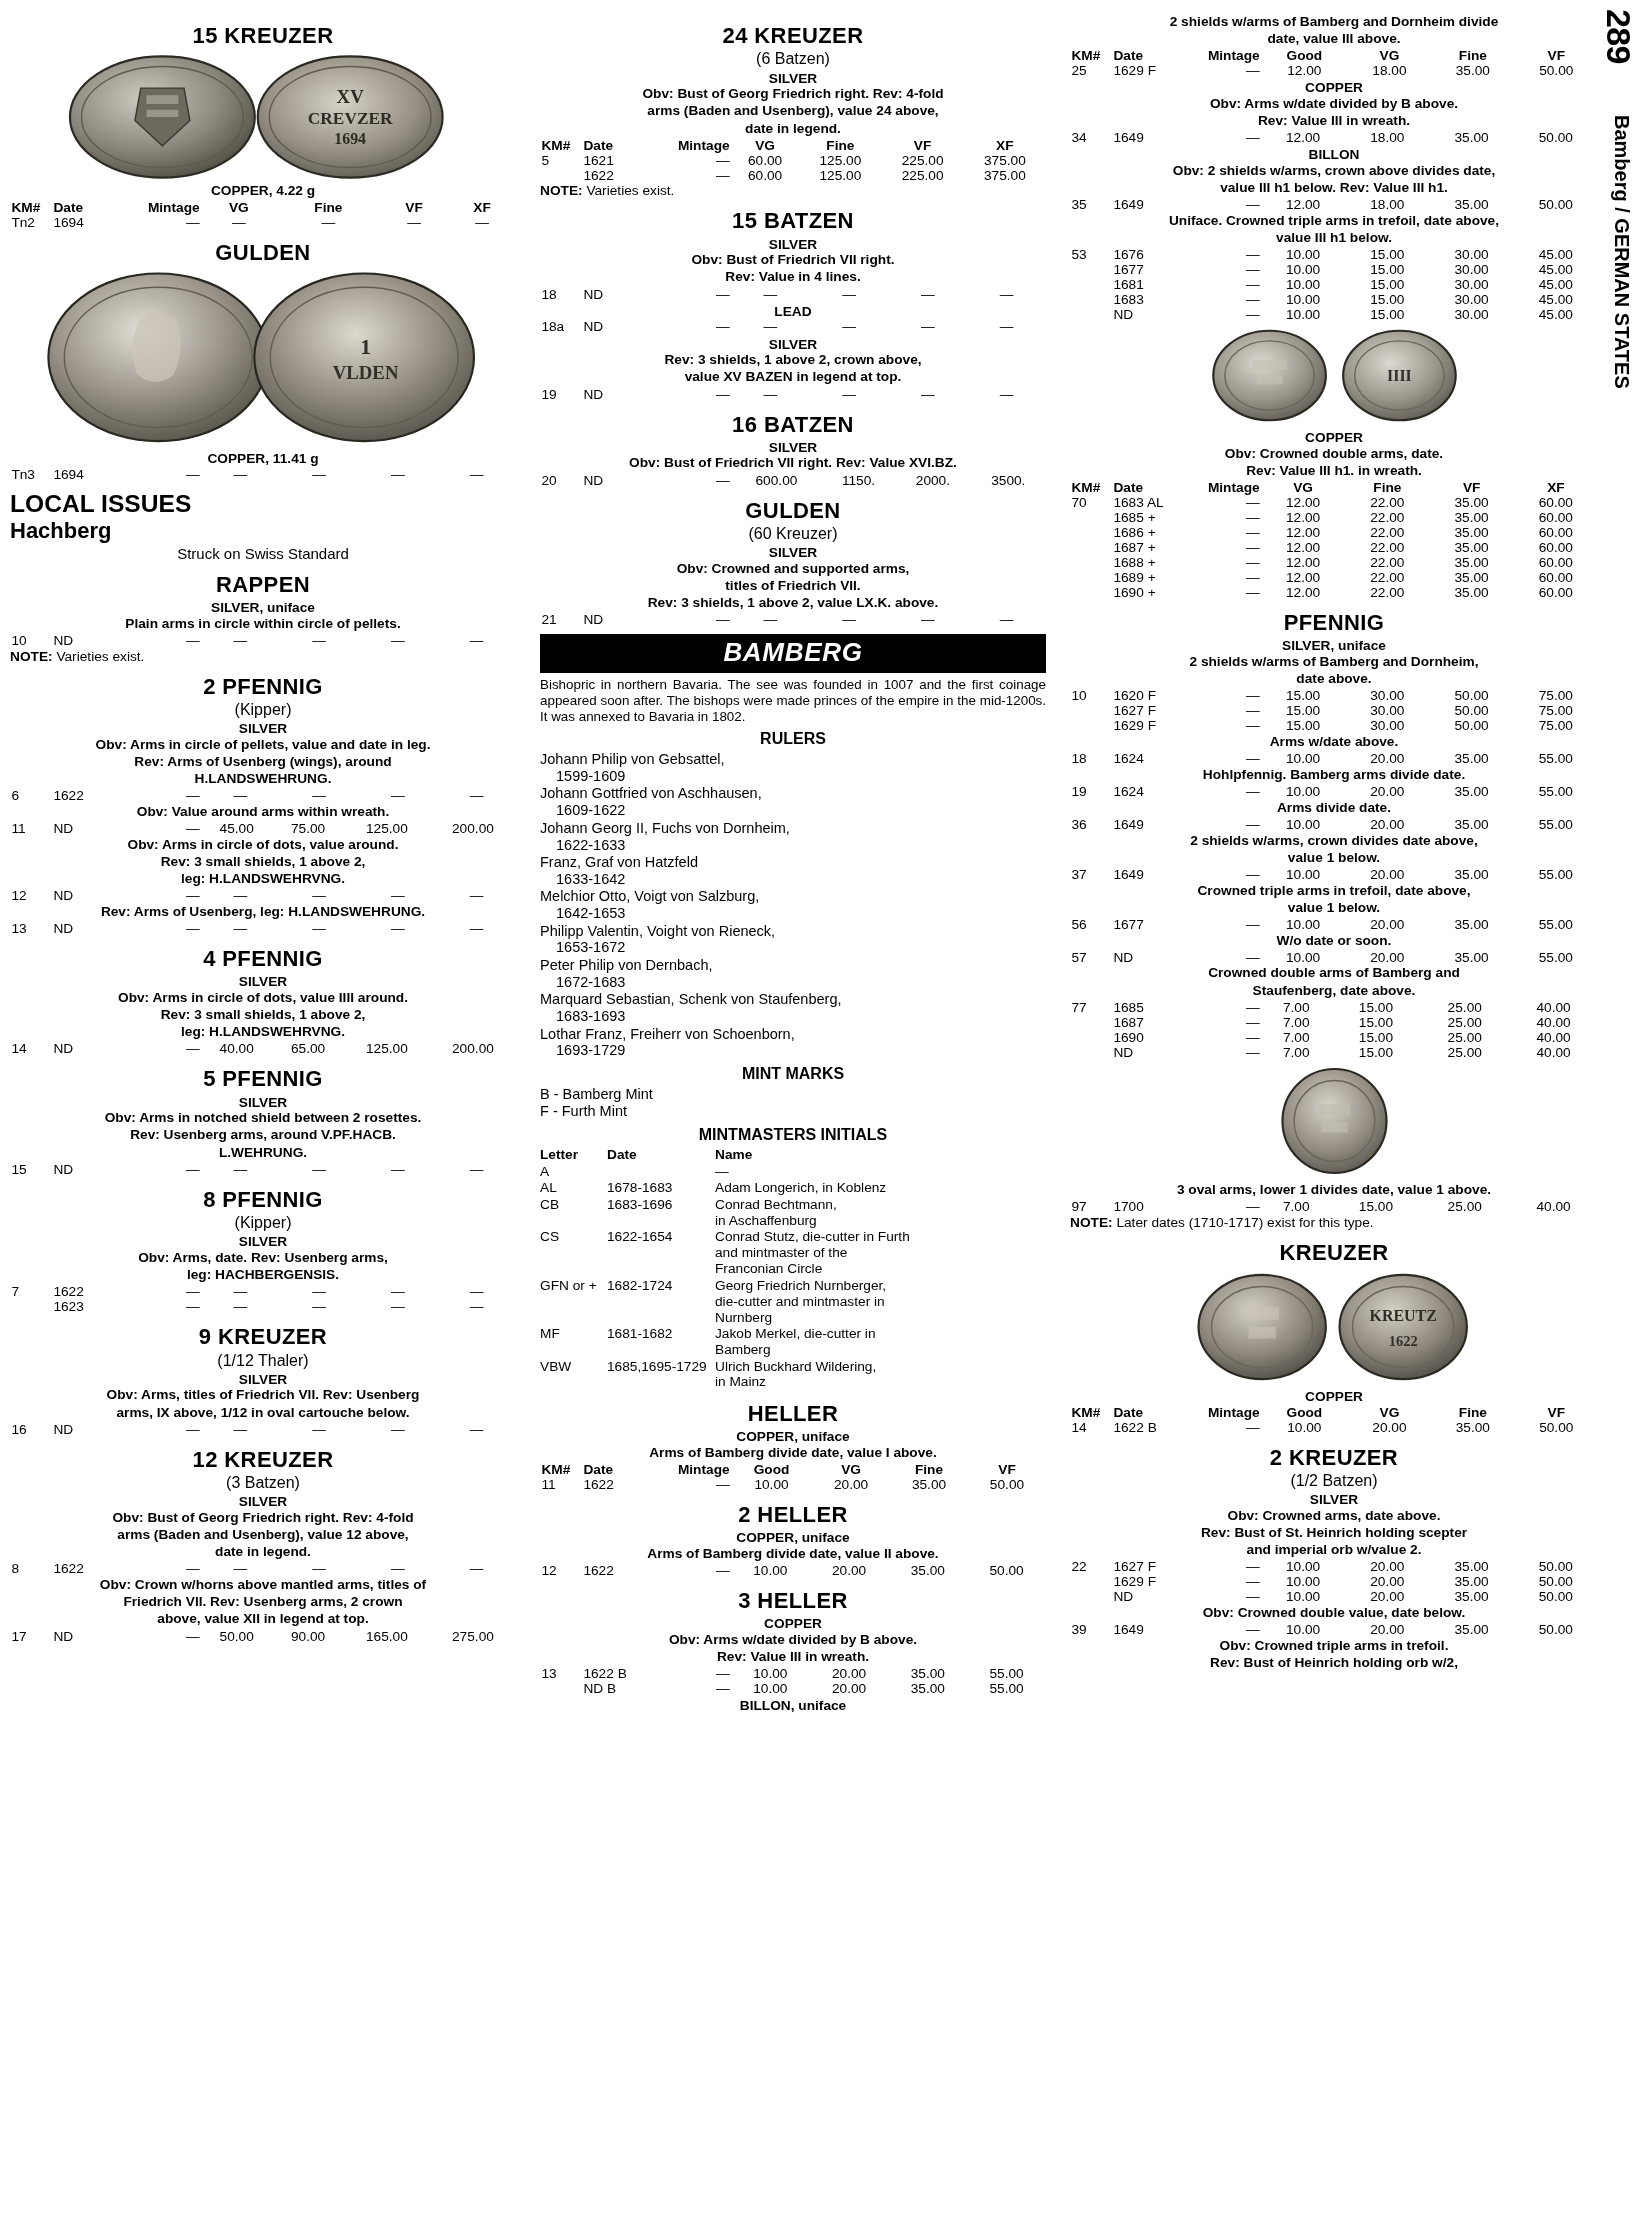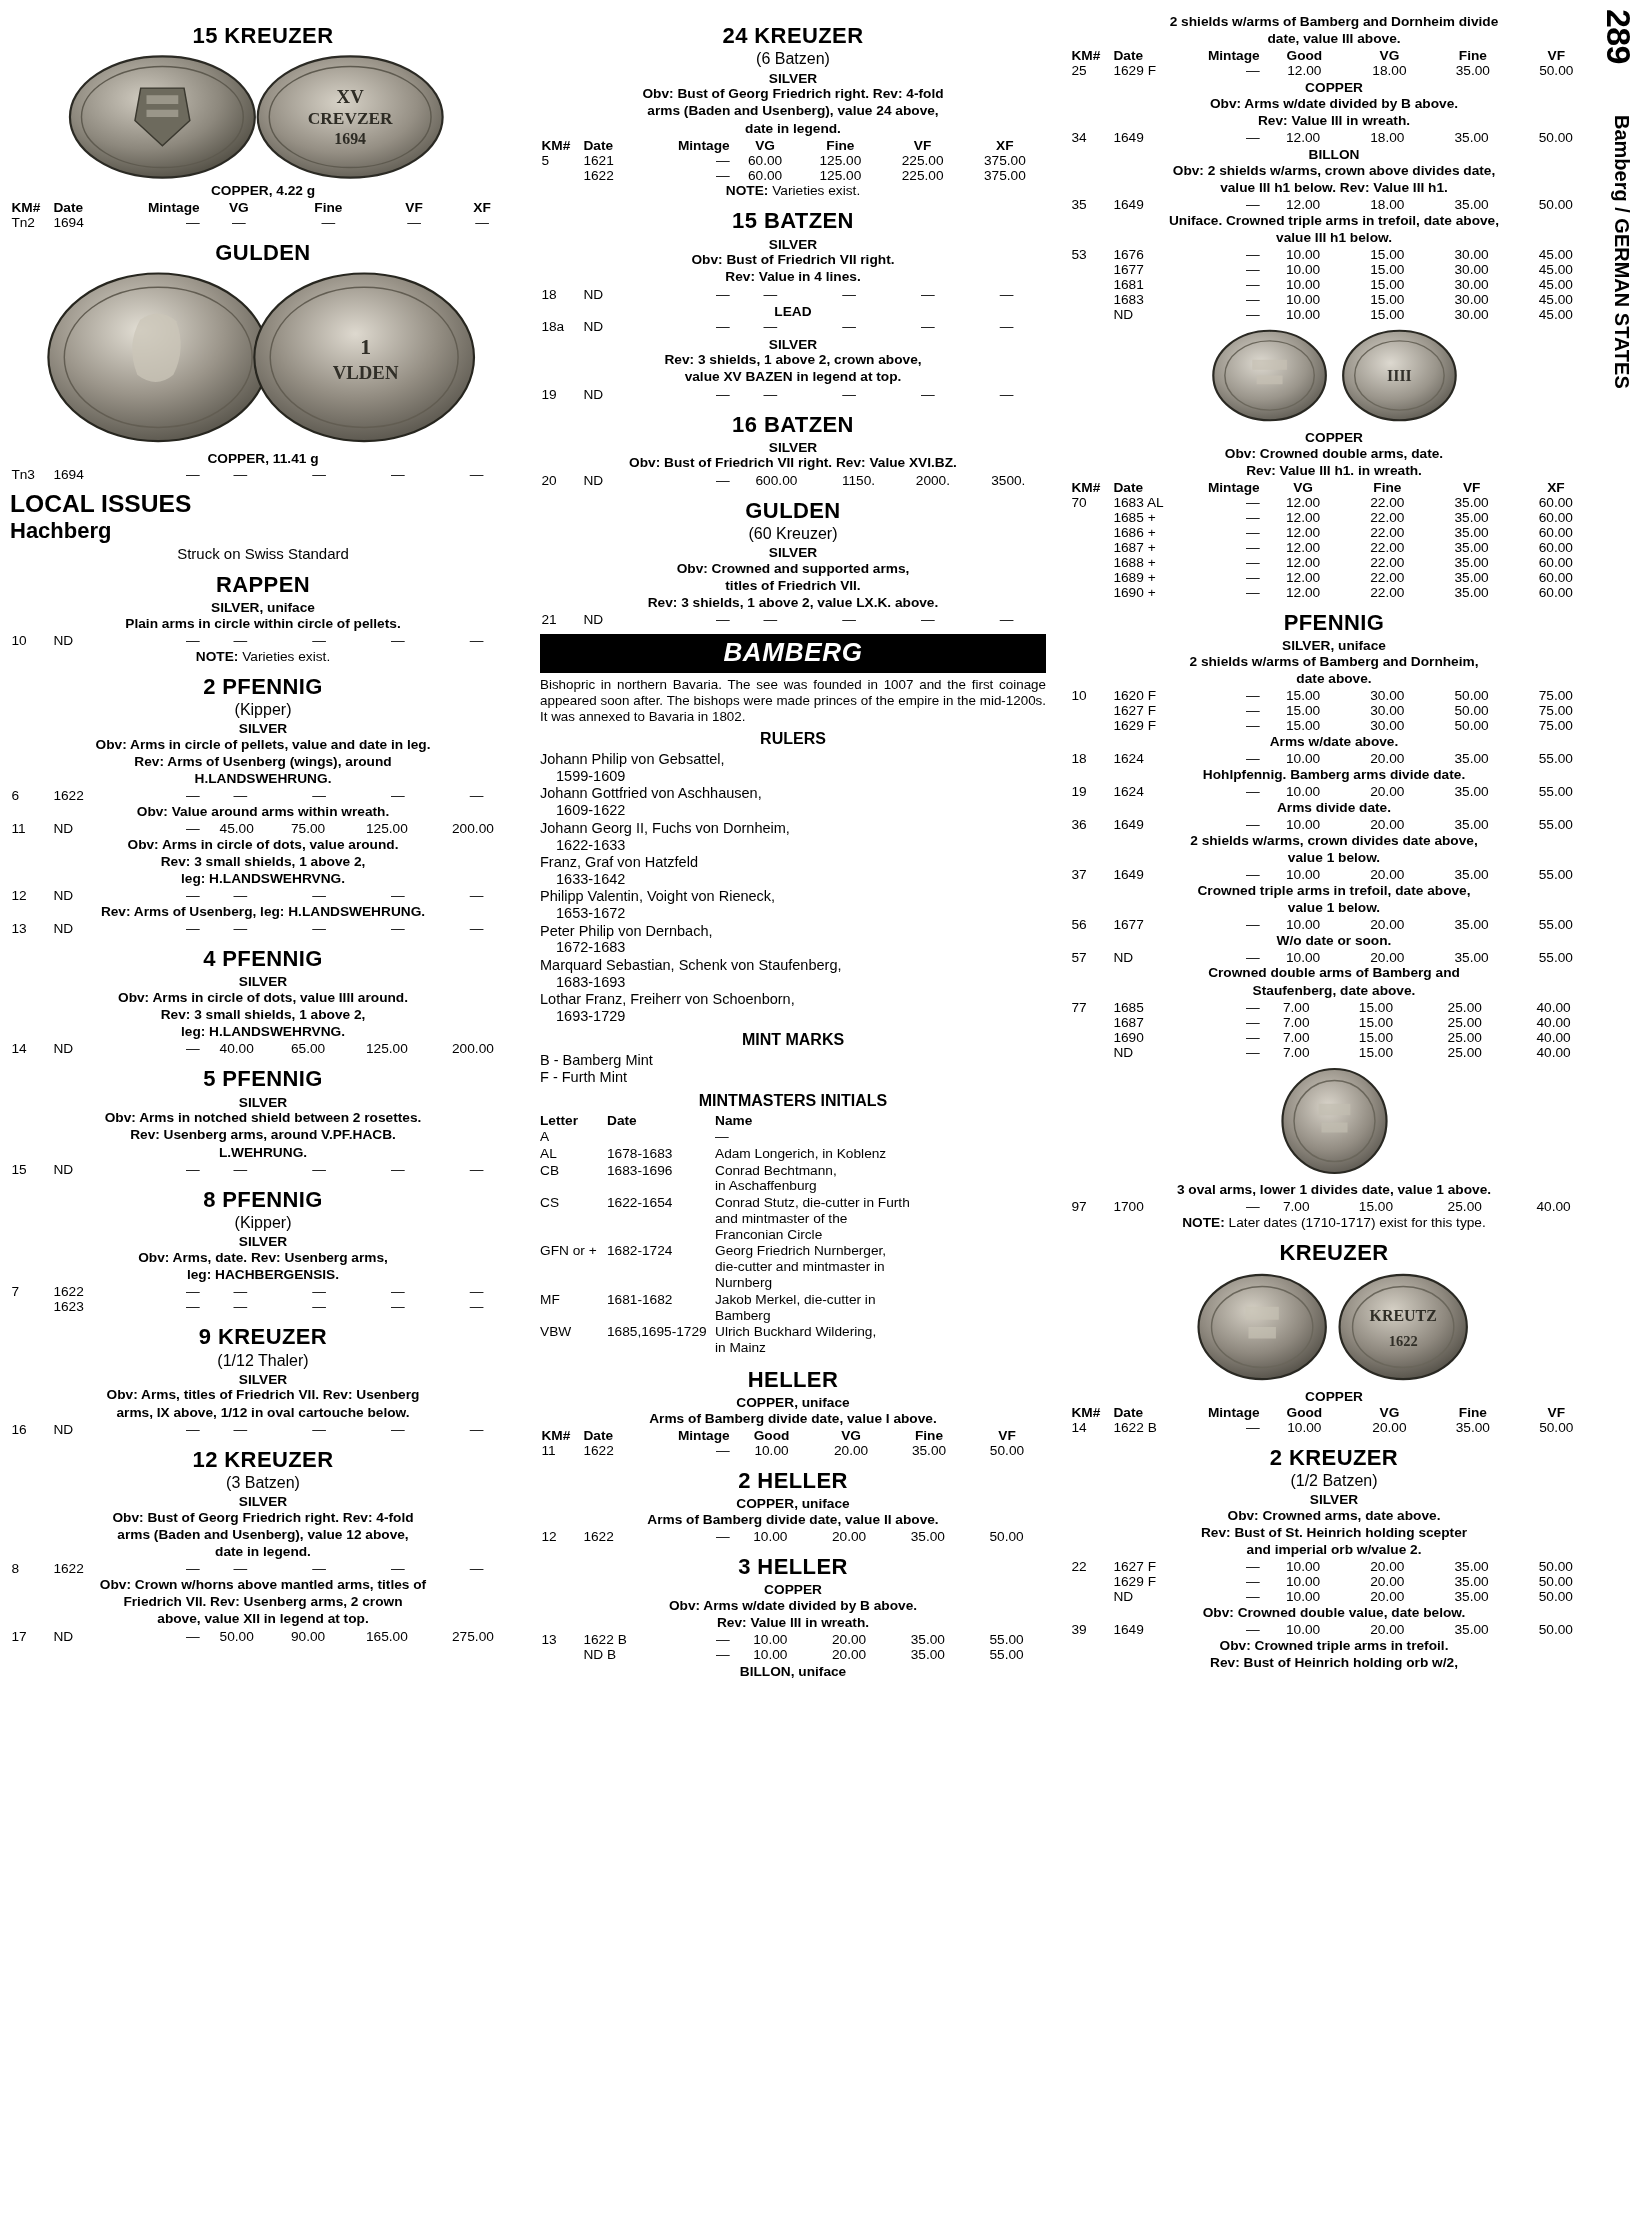--- a/index.html
+++ b/index.html
@@ -77,21 +77,20 @@
     text-align: center;
     font-size: 13.7px;
     font-weight: bold;
     line-height: 1.15;
     margin: 0.7px 0 1.4px 0;
   }
   .note {
     font-size: 13.7px;
     font-weight: bold;
     margin: 0.7px 0 1.4px 0;
-    text-align: center;
   }
   .note span.n { font-weight: bold; }
   .note .body { font-weight: normal; }
 
   table.coins {
     width: 100%;
     border-collapse: collapse;
     font-size: 13.7px;
     margin: 0.7px 0 0.7px 0;
   }
@@ -643,20 +642,21 @@
 
       <div class="banner">BAMBERG</div>
       <div class="intro">Bishopric in northern Bavaria. The see was founded in 1007 and the first coinage appeared soon after. The bishops were made princes of the empire in the mid-1200s. It was annexed to Bavaria in 1802.</div>
 
       <div class="rulers-h">RULERS</div>
       <ul class="rulers">
         <li><span>Johann Philip von Gebsattel,</span><span class="yrs">1599-1609</span></li>
         <li><span>Johann Gottfried von Aschhausen,</span><span class="yrs">1609-1622</span></li>
         <li><span>Johann Georg II, Fuchs von Dornheim,</span><span class="yrs">1622-1633</span></li>
         <li><span>Franz, Graf von Hatzfeld</span><span class="yrs">1633-1642</span></li>
+        <li><span>Melchior Otto, Voigt von Salzburg,</span><span class="yrs">1642-1653</span></li>
         <li><span>Philipp Valentin, Voight von Rieneck,</span><span class="yrs">1653-1672</span></li>
         <li><span>Peter Philip von Dernbach,</span><span class="yrs">1672-1683</span></li>
         <li><span>Marquard Sebastian, Schenk von Staufenberg,</span><span class="yrs">1683-1693</span></li>
         <li><span>Lothar Franz, Freiherr von Schoenborn,</span><span class="yrs">1693-1729</span></li>
       </ul>
 
       <div class="rulers-h">MINT MARKS</div>
       <div class="mintmarks">
         <div>B - Bamberg Mint</div>
         <div>F - Furth Mint</div>

